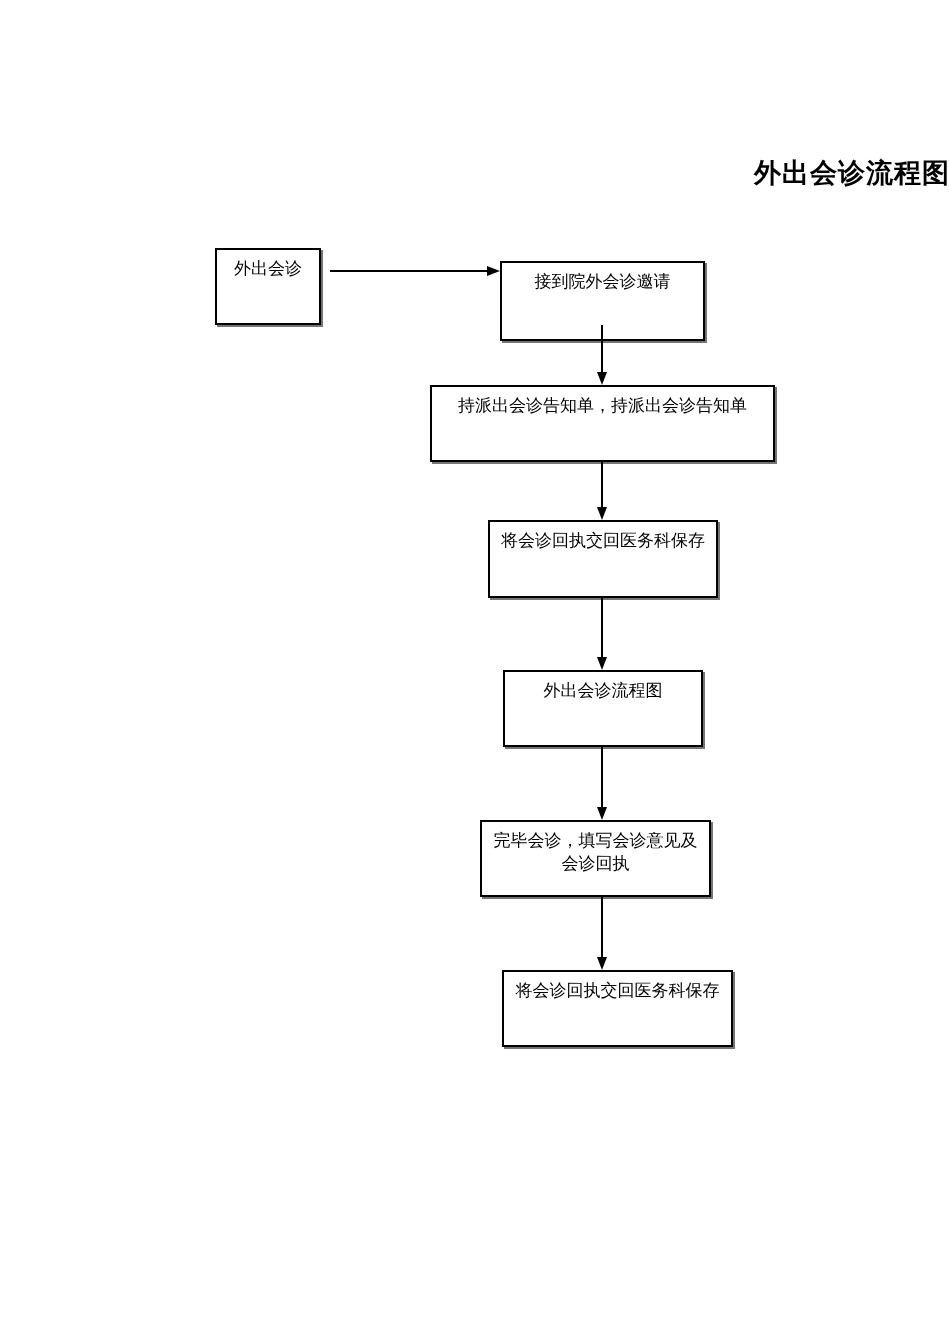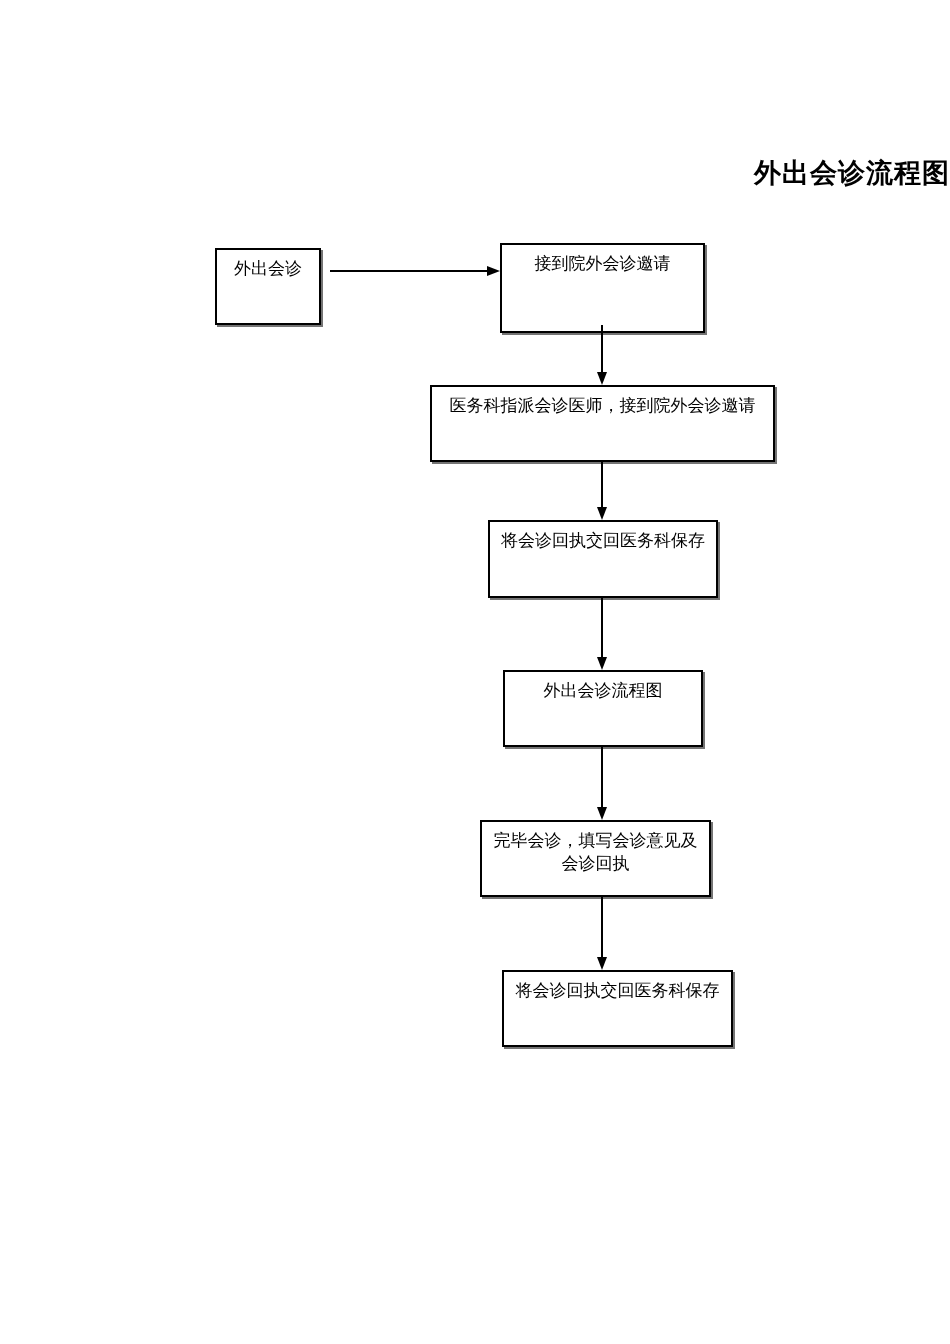--- a/index.html
+++ b/index.html
@@ -69,26 +69,26 @@
 <body>
 
 <div id="page">
 
   <div class="doc-title">外出会诊流程图</div>
 
   <div class="flow-box" style="left:215px; top:248px; width:106px; height:77px;">
     <span class="flow-box-label">外出会诊</span>
   </div>
 
-  <div class="flow-box" style="left:500px; top:243px; width:205px; height:90px;">
+  <div class="flow-box" style="left:500px; top:261px; width:205px; height:80px;">
     <span class="flow-box-label">接到院外会诊邀请</span>
   </div>
 
   <div class="flow-box" style="left:430px; top:385px; width:345px; height:77px;">
-    <span class="flow-box-label">医务科指派会诊医师，接到院外会诊邀请</span>
+    <span class="flow-box-label">持派出会诊告知单，持派出会诊告知单</span>
   </div>
 
   <div class="flow-box" style="left:488px; top:520px; width:230px; height:78px;">
     <span class="flow-box-label">将会诊回执交回医务科保存</span>
   </div>
 
   <div class="flow-box" style="left:503px; top:670px; width:200px; height:77px;">
     <span class="flow-box-label">外出会诊流程图</span>
   </div>
 

